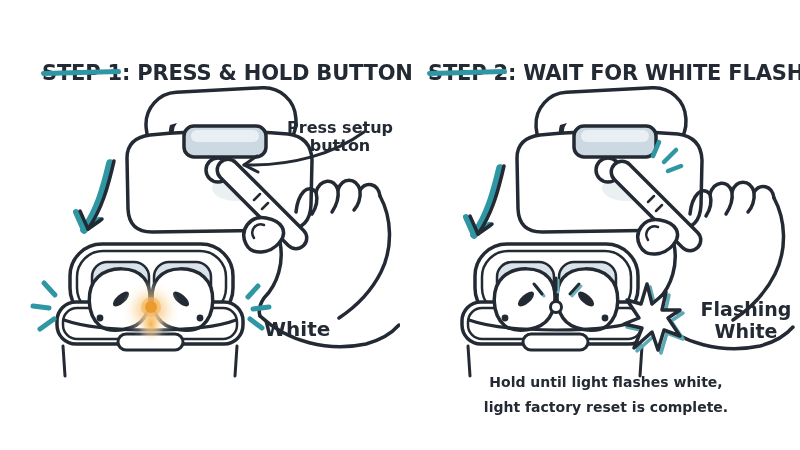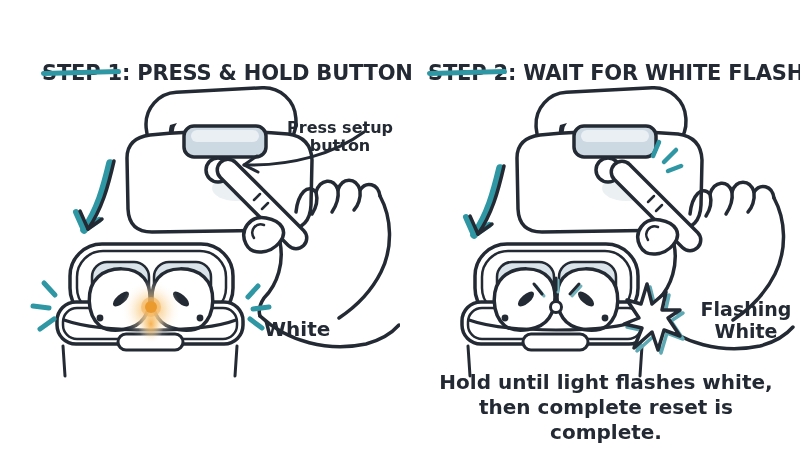--- a/index.html
+++ b/index.html
@@ -23,21 +23,21 @@
   .illo{position:absolute;left:0;top:78px;width:400px;height:342px;}
   .note{
     position:absolute;font-weight:bold;color:#232a33;line-height:1.15;
     text-align:center;
   }
   .press-note{left:284px;top:119px;width:112px;font-size:16px;}
   .amber-note{left:264px;top:318px;width:70px;font-size:20px;text-align:left;}
   .flash-note{left:268px;top:299px;width:92px;font-size:19px;margin-left:32px;}
   .caption{
     position:absolute;left:38px;top:370px;width:336px;text-align:center;
-    font-size:20px;font-weight:bold;line-height:25px;color:#232a33;
+    font-size:14px;font-weight:bold;line-height:25px;color:#232a33;
   }
   svg .ink{stroke:#232a33;fill:none;stroke-linecap:round;stroke-linejoin:round;}
 </style>
 </head>
 <body>
 
 <svg width="0" height="0" style="position:absolute" aria-hidden="true">
   <defs>
     <radialGradient id="gAmber">
       <stop offset="0%" stop-color="#f7ae4a" stop-opacity="0.95"></stop>
@@ -170,16 +170,16 @@
                L252 254 L258 272 L264 252 L280 258 L268 240 L280 232 L262 232
                L266 214 L252 226 Z"></path>
       <path fill="#ffffff" stroke="#232a33" stroke-width="3.5" stroke-linejoin="round" d="M247 206 L241 226 L227 222 L239 240 L224 246 L242 250 L234 270
                L252 254 L258 272 L264 252 L280 258 L268 240 L280 232 L262 232
                L266 214 L252 226 Z"></path>
     </svg>
 
     <div class="note flash-note">Flashing White</div>
     <div class="caption">
       <div>Hold until light flashes white,</div>
-      <div>then complete reset is complete.</div>
+      <div>light factory reset is complete.</div>
     </div>
   </section>
 </div>
 
 </body></html>

